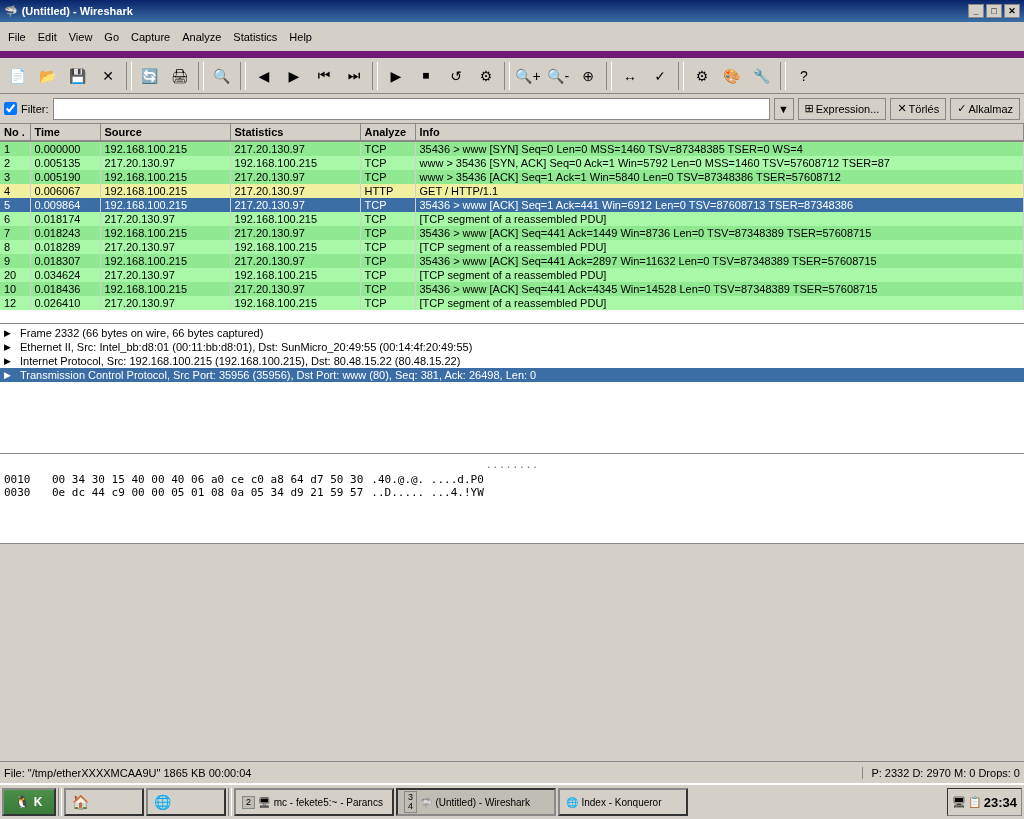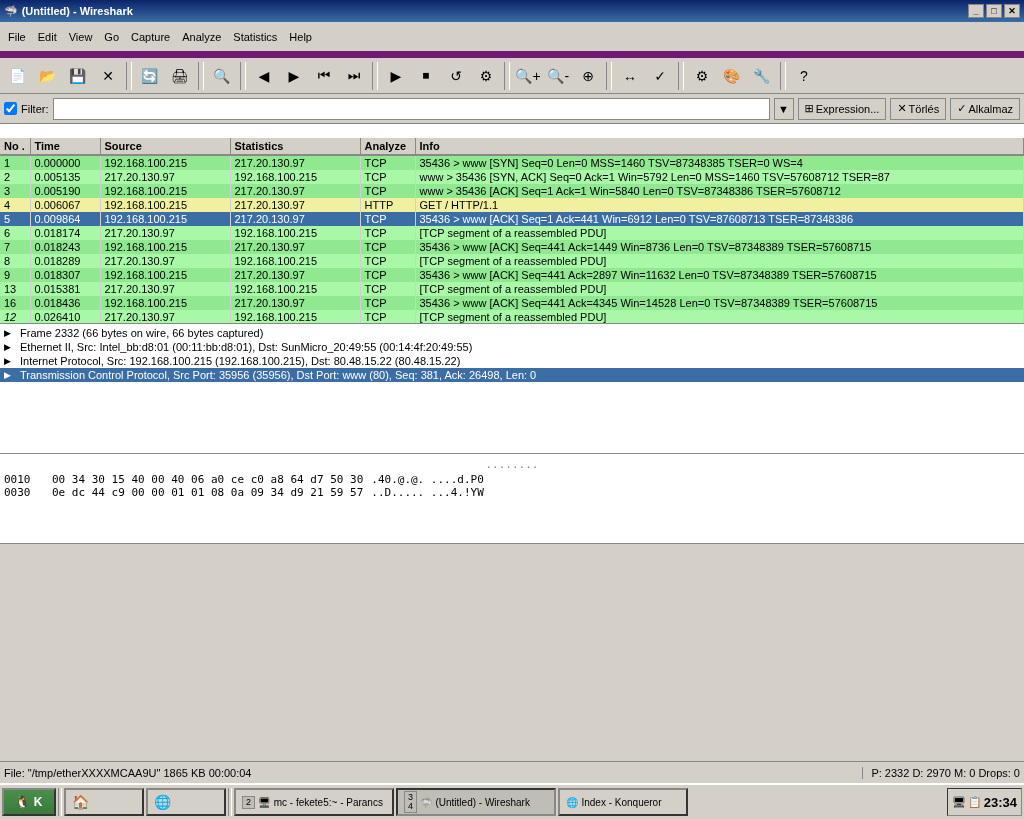--- a/index.html
+++ b/index.html
@@ -120,21 +120,21 @@
       max-width: 0;
     }
     .col-no { width: 30px; }
     .col-time { width: 70px; }
     .col-src { width: 130px; }
     .col-dst { width: 130px; }
     .col-proto { width: 55px; }
     .col-info { width: auto; }
 
     
-    .scroll-area { position: relative; overflow-y: auto; height: 200px; margin-top: 14px; }
+    .scroll-area { position: relative; overflow-y: auto; height: 200px; }
     .scroll-area::-webkit-scrollbar { width: 16px; }
     .scroll-area::-webkit-scrollbar-track { background: #d4d0c8; }
     .scroll-area::-webkit-scrollbar-thumb { background: #888; }
 
     
     #packet-detail {
       background: white;
       height: 130px;
       border-bottom: 1px solid #888;
       overflow-y: auto;
@@ -405,37 +405,37 @@
             </tr>
             <tr style="background: rgb(144, 232, 144);">
               <td style="overflow: hidden; text-overflow: ellipsis;">9</td>
               <td style="overflow: hidden; text-overflow: ellipsis;">0.018307</td>
               <td style="overflow: hidden; text-overflow: ellipsis;">192.168.100.215</td>
               <td style="overflow: hidden; text-overflow: ellipsis;">217.20.130.97</td>
               <td style="overflow: hidden; text-overflow: ellipsis;">TCP</td>
               <td style="max-width: 400px; overflow: hidden; text-overflow: ellipsis;">35436 &gt; www [ACK] Seq=441 Ack=2897 Win=11632 Len=0 TSV=87348389 TSER=57608715</td>
             </tr>
             <tr style="background: rgb(168, 248, 168);">
-              <td style="overflow: hidden; text-overflow: ellipsis;">13</td>
-              <td style="overflow: hidden; text-overflow: ellipsis;">0.015381</td>
+              <td style="overflow: hidden; text-overflow: ellipsis;">20</td>
+              <td style="overflow: hidden; text-overflow: ellipsis;">0.034624</td>
               <td style="overflow: hidden; text-overflow: ellipsis;">217.20.130.97</td>
               <td style="overflow: hidden; text-overflow: ellipsis;">192.168.100.215</td>
               <td style="overflow: hidden; text-overflow: ellipsis;">TCP</td>
               <td style="max-width: 400px; overflow: hidden; text-overflow: ellipsis;">[TCP segment of a reassembled PDU]</td>
             </tr>
             <tr style="background: rgb(144, 232, 144);">
-              <td style="overflow: hidden; text-overflow: ellipsis;">16</td>
+              <td style="overflow: hidden; text-overflow: ellipsis;">10</td>
               <td style="overflow: hidden; text-overflow: ellipsis;">0.018436</td>
               <td style="overflow: hidden; text-overflow: ellipsis;">192.168.100.215</td>
               <td style="overflow: hidden; text-overflow: ellipsis;">217.20.130.97</td>
               <td style="overflow: hidden; text-overflow: ellipsis;">TCP</td>
               <td style="max-width: 400px; overflow: hidden; text-overflow: ellipsis;">35436 &gt; www [ACK] Seq=441 Ack=4345 Win=14528 Len=0 TSV=87348389 TSER=57608715</td>
             </tr>
             <tr style="background: rgb(168, 248, 168);">
-              <td style="overflow: hidden; text-overflow: ellipsis; font-style: italic;">12</td>
+              <td style="overflow: hidden; text-overflow: ellipsis;">12</td>
               <td style="overflow: hidden; text-overflow: ellipsis;">0.026410</td>
               <td style="overflow: hidden; text-overflow: ellipsis;">217.20.130.97</td>
               <td style="overflow: hidden; text-overflow: ellipsis;">192.168.100.215</td>
               <td style="overflow: hidden; text-overflow: ellipsis;">TCP</td>
               <td style="max-width: 400px; overflow: hidden; text-overflow: ellipsis;">[TCP segment of a reassembled PDU]</td>
             </tr>
           </tbody>
       </table>
     </div>
   </div>
@@ -449,21 +449,21 @@
 
   <div id="hex-dump">
     <div class="dots-separator">........</div>
       <div class="hex-row">
         <span class="hex-offset">0010</span>
         <span class="hex-bytes">00 34 30 15 40 00 40 06  a0 ce c0 a8 64 d7 50 30</span>
         <span class="hex-ascii">.40.@.@. ....d.P0</span>
       </div>
       <div class="hex-row">
         <span class="hex-offset">0030</span>
-        <span class="hex-bytes">0e dc 44 c9 00 00 01 01  08 0a 09 34 d9 21 59 57</span>
+        <span class="hex-bytes">0e dc 44 c9 00 00 05 01  08 0a 05 34 d9 21 59 57</span>
         <span class="hex-ascii">..D..... ...4.!YW</span>
       </div>
     </div>
 
   <div id="empty-space" style="flex:1; background:#d4d0c8;"></div>
 
   <div id="statusbar">
     <span id="status-left">File: "/tmp/etherXXXXMCAA9U" 1865 KB 00:00:04</span>
     <span id="status-right">P: 2332 D: 2970 M: 0 Drops: 0</span>
   </div>

